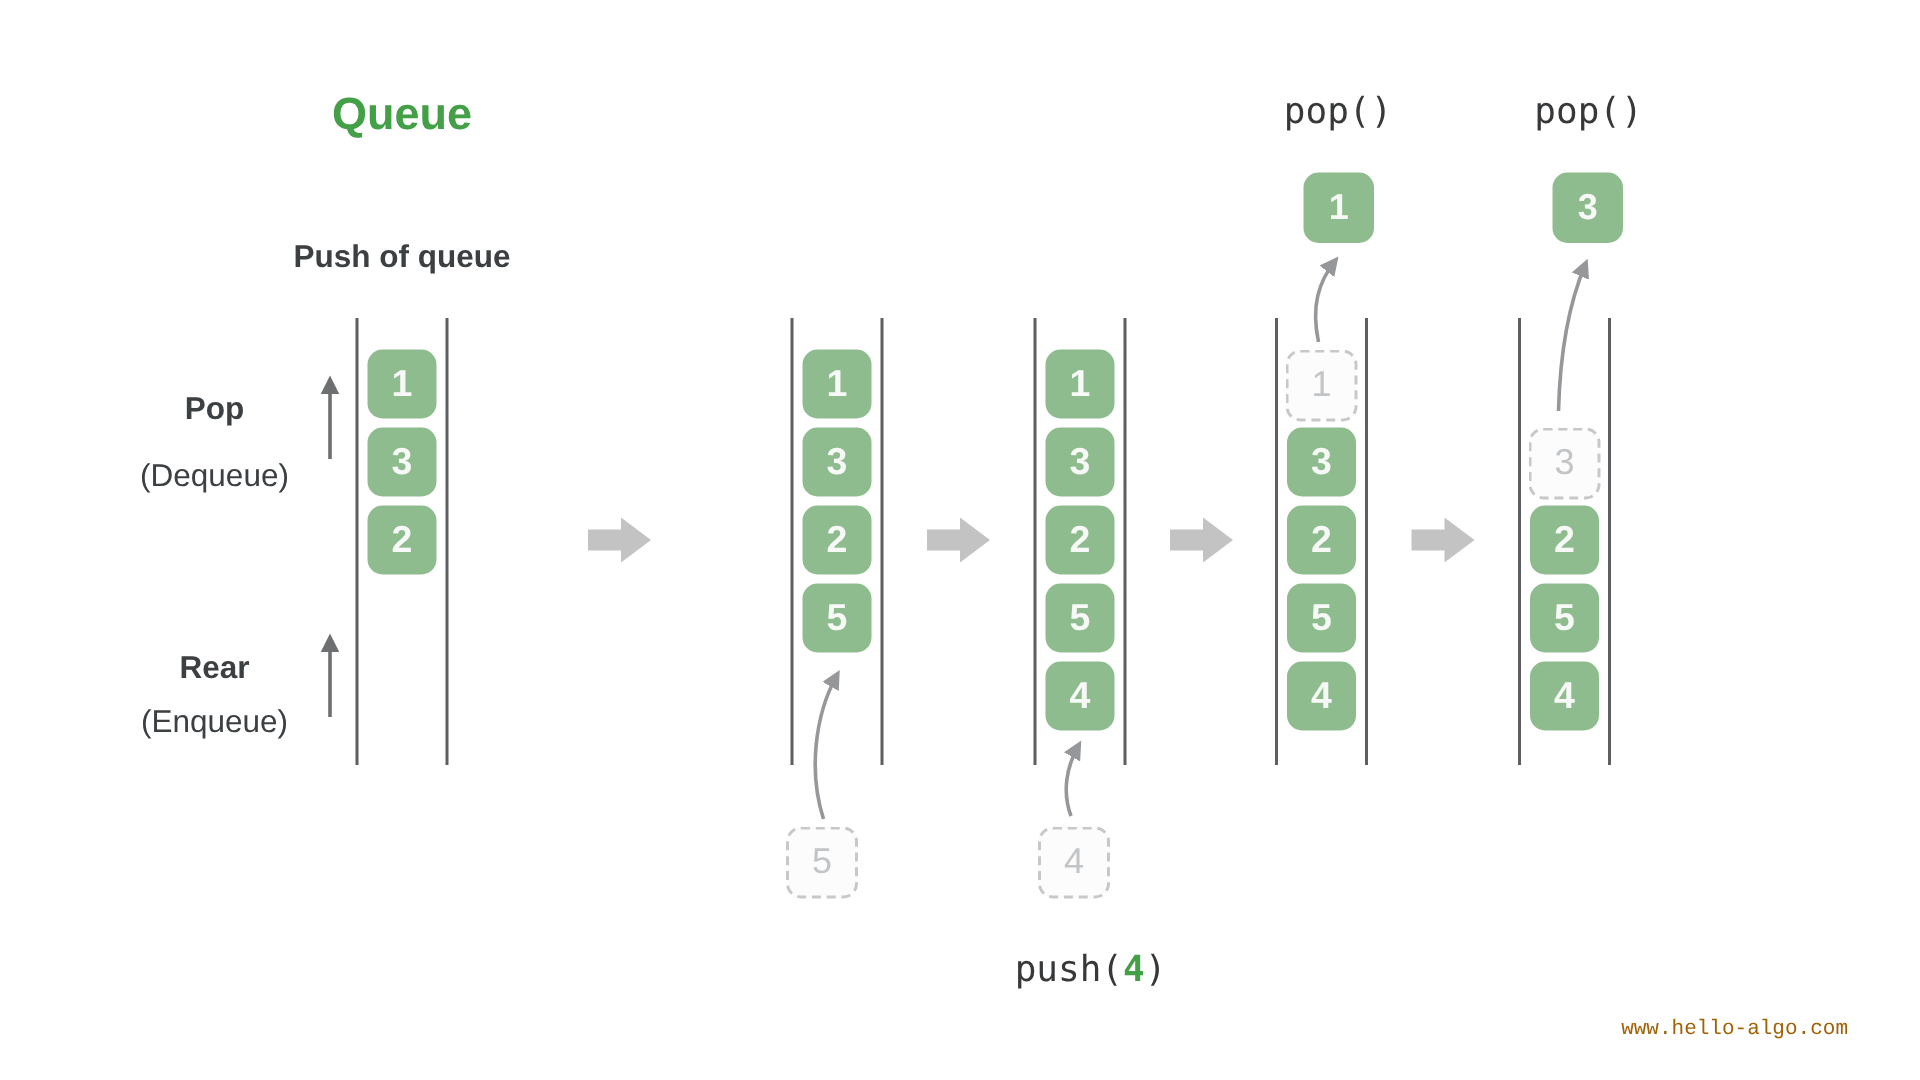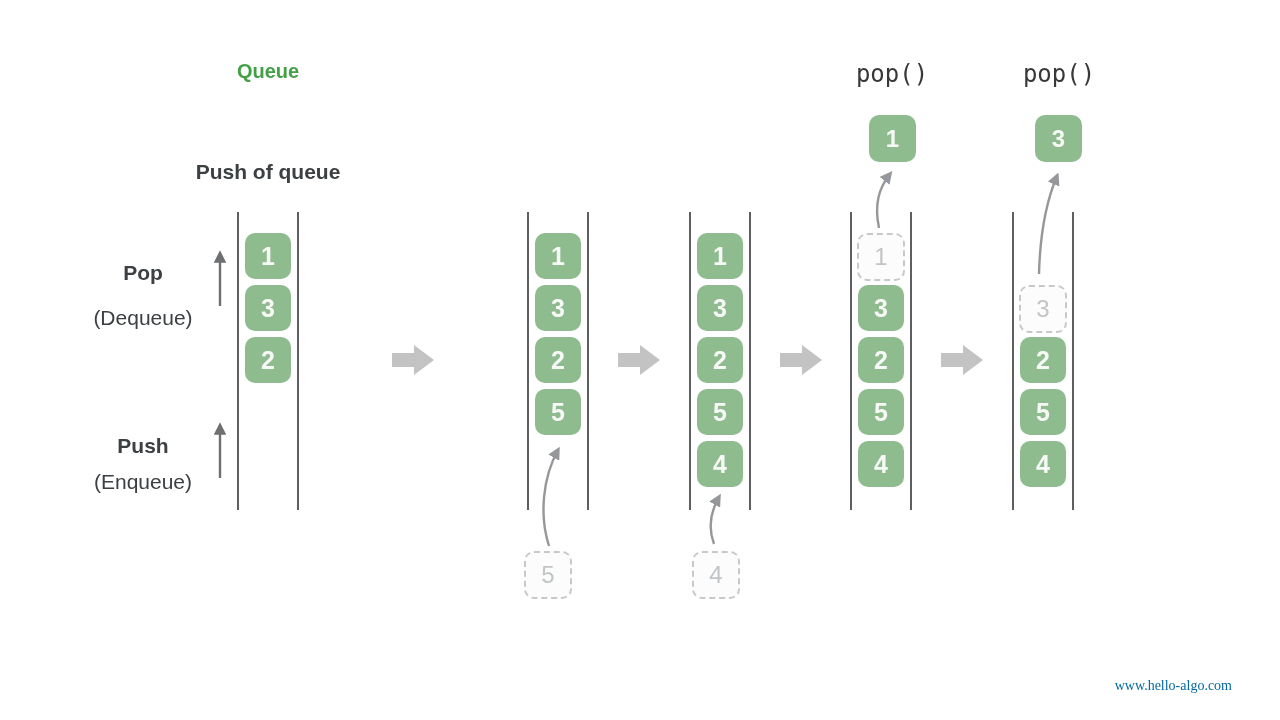--- a/index.html
+++ b/index.html
@@ -1,31 +1,31 @@
 <!DOCTYPE html>
 <html><head>
 <meta charset="utf-8">
 <style>
   html,body{margin:0;padding:0;background:#fff;}
   .canvas{position:relative;width:1280px;height:720px;background:#ffffff;overflow:hidden;
           font-family:"Liberation Sans",sans-serif;}
   .abs{position:absolute;}
-  .title{font-size:20px;font-weight:700;color:#43A047;text-align:center;}
+  .title{font-size:30px;font-weight:700;color:#43A047;text-align:center;}
   .lbl{font-size:21px;color:#3C4043;text-align:center;white-space:nowrap;}
   .bold{font-weight:700;}
   .mono{font-family:"DejaVu Sans Mono",monospace;font-size:24px;color:#36383A;text-align:center;white-space:nowrap;}
   .mono .arg{color:#43A047;font-weight:700;}
   .wall{width:2px;height:298px;background:#5E5F62;}
   .box{width:46px;height:46px;border-radius:10px;background:#8FBC8F;color:#F7F9F6;
        font-size:25px;font-weight:700;text-align:center;line-height:46px;}
   .resbox{width:47px;height:47px;border-radius:10px;background:#8FBC8F;color:#F7F9F6;
        font-size:24px;font-weight:700;text-align:center;line-height:47px;}
   .dashed{width:44px;height:44px;border:2px dashed #C6C8CA;border-radius:10px;background:#FCFCFC;
        color:#C2C5C7;font-size:24px;font-weight:400;text-align:center;line-height:44px;}
-  .watermark{font-family:Liberation Serif, serif;font-size:14px;color:#0369a1;}
+  .watermark{font-family:Liberation Mono, monospace;font-size:14px;color:#a16207;}
   svg.arrows{position:absolute;left:0;top:0;pointer-events:none;}
 </style>
 </head>
 <body>
 
 <div class="canvas">
 
   <svg class="arrows" width="1280" height="720">
     <defs>
       <marker id="ahDark" viewBox="0 0 10 10" refX="7" refY="5" markerWidth="5.2" markerHeight="5.2" orient="auto-start-reverse">
@@ -47,21 +47,21 @@
     <path d="M549,546 C539,515 543,477 558,450" stroke="#96979A" stroke-width="2.4" fill="none" marker-end="url(#ahGray)"></path>
     <path d="M714,544 C708,528 711,511 719,497" stroke="#96979A" stroke-width="2.4" fill="none" marker-end="url(#ahGray)"></path>
     <path d="M879,228 C874,204 879,188 890,174" stroke="#96979A" stroke-width="2.4" fill="none" marker-end="url(#ahGray)"></path>
     <path d="M1039,274 C1040,235 1046,202 1057,176" stroke="#96979A" stroke-width="2.4" fill="none" marker-end="url(#ahGray)"></path>
   </svg>
 
   <div class="abs title" style="left:193px;top:60px;width:150px;">Queue</div>
   <div class="abs lbl bold" style="left:168px;top:160px;width:200px;">Push of queue</div>
   <div class="abs lbl bold" style="left:78px;top:261px;width:130px;">Pop</div>
   <div class="abs lbl" style="left:78px;top:306px;width:130px;">(Dequeue)</div>
-  <div class="abs lbl bold" style="left:78px;top:434px;width:130px;">Push</div>
+  <div class="abs lbl bold" style="left:78px;top:434px;width:130px;">Rear</div>
   <div class="abs lbl" style="left:78px;top:470px;width:130px;">(Enqueue)</div>
 
   <div class="abs mono" style="left:822px;top:60px;width:140px;">pop()</div>
   <div class="abs mono" style="left:989px;top:60px;width:140px;">pop()</div>
 
   <div class="abs resbox" style="left:869px;top:115px;">1</div>
   <div class="abs resbox" style="left:1035px;top:115px;">3</div>
 
   <div class="abs wall" style="left:237px;top:212px;"></div>
   <div class="abs wall" style="left:297px;top:212px;"></div>
@@ -99,16 +99,17 @@
   <div class="abs box" style="left:858px;top:285px;">3</div>
   <div class="abs box" style="left:858px;top:337px;">2</div>
   <div class="abs box" style="left:858px;top:389px;">5</div>
   <div class="abs box" style="left:858px;top:441px;">4</div>
 
   <div class="abs dashed" style="left:1019px;top:285px;">3</div>
   <div class="abs box" style="left:1020px;top:337px;">2</div>
   <div class="abs box" style="left:1020px;top:389px;">5</div>
   <div class="abs box" style="left:1020px;top:441px;">4</div>
 
+  <div class="abs mono" style="left:657px;top:632px;width:140px;"><span>push(</span><span class="arg">4</span><span>)</span></div>
 
   <div class="abs watermark" style="right:48px;top:678px;">www.hello-algo.com</div>
 
 </div>
 
 </body></html>

